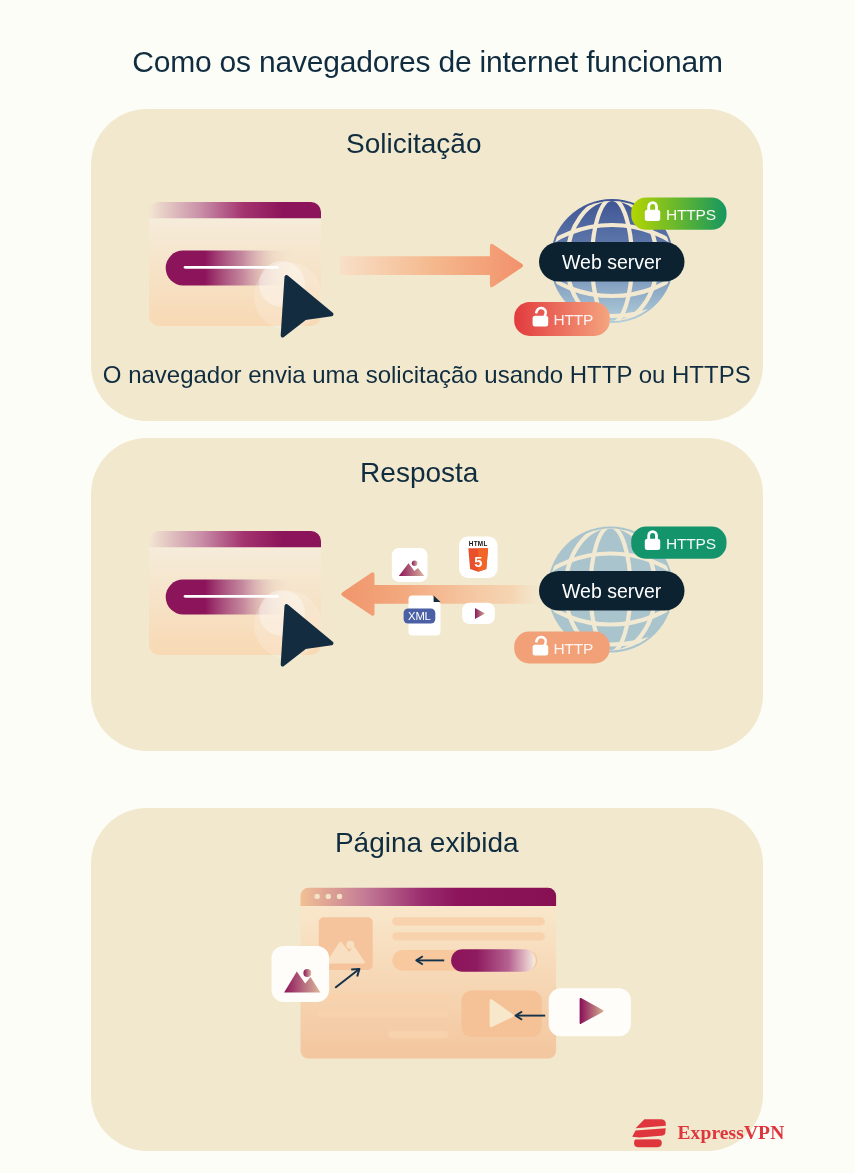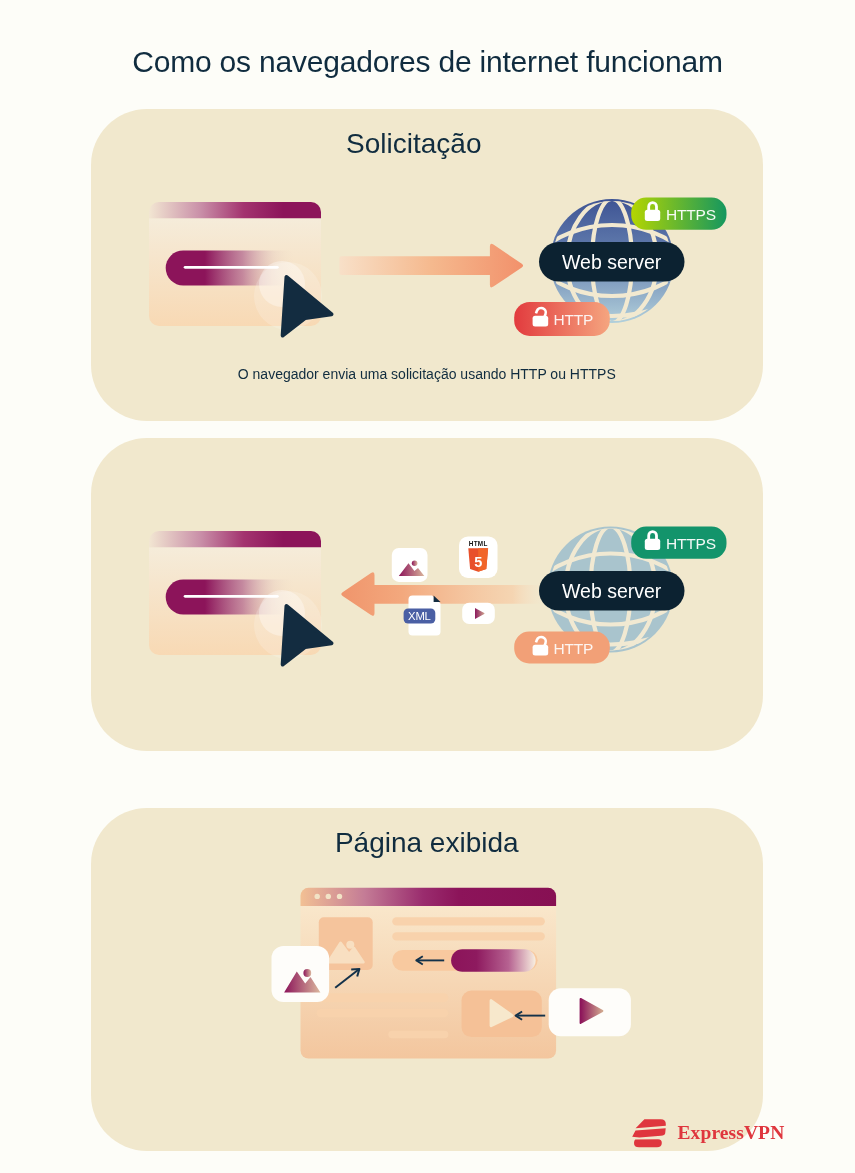--- a/index.html
+++ b/index.html
@@ -3,21 +3,21 @@
 <meta charset="utf-8">
 <style>
 *{margin:0;padding:0;box-sizing:border-box}
 html,body{width:855px;height:1173px;background:#FDFDF8;font-family:"Liberation Sans",sans-serif;position:relative;overflow:hidden}
 .title{position:absolute;left:0;top:45px;width:855px;text-align:center;font-size:30px;font-weight:500;color:#102C3F;letter-spacing:-0.2px}
 .card{position:absolute;left:90.5px;width:672.5px;background:#F1E8CD;border-radius:56px}
 #c1{top:108.5px;height:312.5px}
 #c2{top:438.3px;height:312.5px}
 #c3{top:808px;height:343px}
 .ct{position:absolute;top:19px;left:0;width:100%;text-align:center;font-size:28px;font-weight:400;color:#102C3F}
-.cap{position:absolute;left:0;width:100%;text-align:center;font-size:14px;color:#102C3F;line-height:27px}
+.cap{position:absolute;left:0;width:100%;text-align:center;font-size:24px;color:#102C3F;line-height:27px}
 .cap1{top:252.5px}
 .cap2{top:252.5px}
 .cap3{top:260px}
 svg.art{position:absolute;left:0;top:0;display:block}
 .logo{position:absolute;left:630px;top:1117px;width:160px;height:32px}
 </style>
 </head>
 <body>
 <div class="title">Como os navegadores de internet funcionam</div>
 
@@ -103,20 +103,21 @@
         </g>
 </g>
 <text x="462.5" y="216" font-size="15.5" fill="#FFFFFF" opacity="0.9" letter-spacing="-0.2">HTTP</text>
 
 <path d="M195.5,168 L240.5,205.3 L214.2,209 L191.7,226.5 Z" fill="#132C40" stroke="#132C40" stroke-width="4" stroke-linejoin="round"></path>
     </svg>
 <div class="cap cap1">O navegador envia uma solicitação usando HTTP ou HTTPS</div>
 </div>
 
 <div class="card" id="c2">
+<div class="ct" style="transform:translateX(-7.5px)">Resposta</div>
 <svg class="art" width="672.5" height="312.5" viewBox="0 0 672.5 312.5">
       <defs>
 <linearGradient id="arrG2" x1="0" y1="0" x2="1" y2="0">
 <stop offset="0" stop-color="#F0956C"></stop>
           <stop offset="0.3" stop-color="#F3A87D"></stop>
           <stop offset="0.85" stop-color="#F7CBA4" stop-opacity="0.66"></stop>
           <stop offset="1" stop-color="#F8DDC2" stop-opacity="0"></stop>
 </linearGradient>
 <linearGradient id="mntG2" x1="0" y1="0" x2="1" y2="0">
 <stop offset="0" stop-color="#8C145A"></stop>

